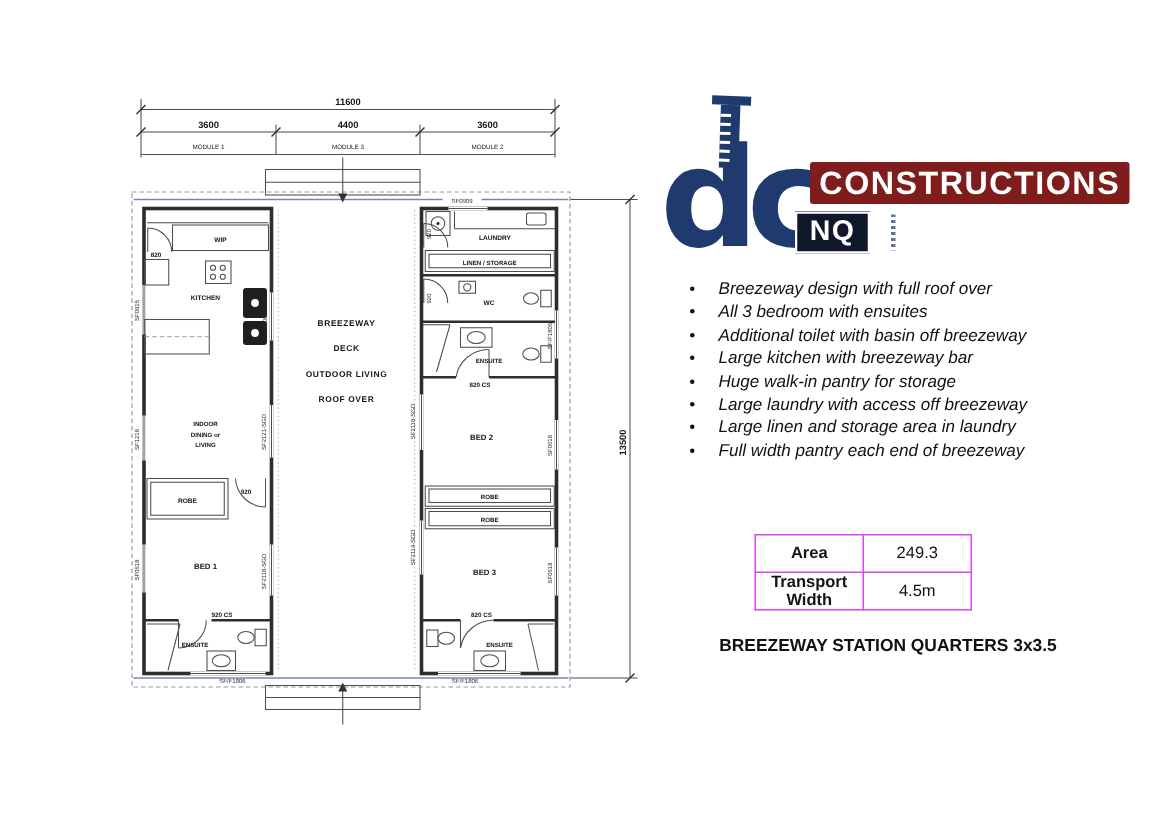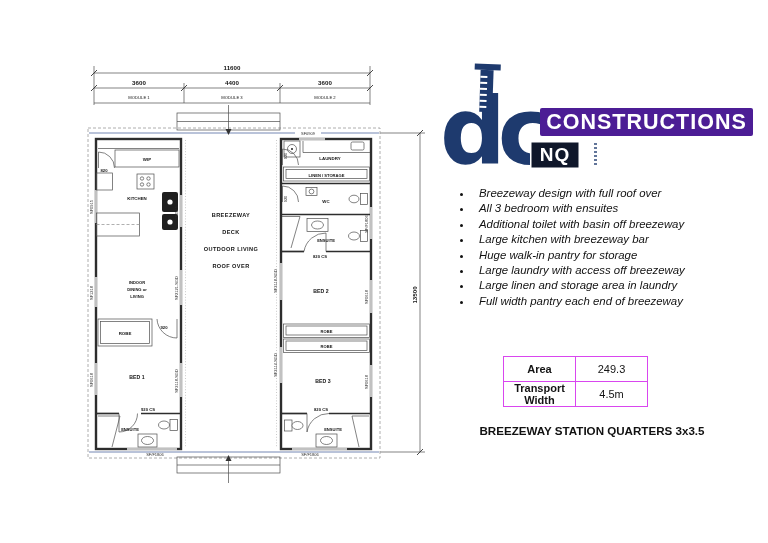--- a/index.html
+++ b/index.html
@@ -30,21 +30,21 @@
   .plan-svg .bz  {font-size:5.6px;font-weight:bold;text-anchor:middle;letter-spacing:.4px;}
 
   
   .logo{position:absolute;left:428px;top:62px;width:322px;height:115px;}
   .logo .dc{position:absolute;left:0;top:25px;font-family:"DejaVu Sans",sans-serif;
             font-size:92px;font-weight:bold;line-height:1;letter-spacing:-8px;color:#1e3a6e;}
   .ruler{position:absolute;left:34px;top:2px;width:26px;height:48px;transform:rotate(2deg);}
   .ruler .cap{position:absolute;left:0;top:0;width:26px;height:6px;background:#1e3a6e;}
   .ruler .stem{position:absolute;left:6px;top:6px;width:13px;height:42px;background:#1e3a6e;}
   .ruler .tk{position:absolute;left:6px;width:7px;height:1.8px;background:#fff;}
-  .logo .bar{position:absolute;left:100px;top:46px;width:213px;height:28px;background:#4c1d95;
+  .logo .bar{position:absolute;left:100px;top:46px;width:213px;height:28px;background:#7f1d1d;
              border-radius:2px;display:flex;align-items:center;justify-content:center;
              color:#fff;font-weight:bold;font-size:21.5px;letter-spacing:1px;white-space:nowrap;}
   .logo .nq{position:absolute;left:90px;top:79px;width:50px;height:28px;background:#0f172a;
             box-shadow:inset 0 0 0 1.5px #fff;display:flex;align-items:center;justify-content:center;
             color:#fff;font-weight:bold;font-size:19px;letter-spacing:1px;}
   .logo .fine{position:absolute;left:154px;top:81px;width:3px;height:24px;
               background:repeating-linear-gradient(#1e3a6e 0 2px,transparent 2px 4px);opacity:.7;}
 
   
   .features{position:absolute;left:437px;top:186px;width:305px;margin:0;padding:0 0 0 24px;

